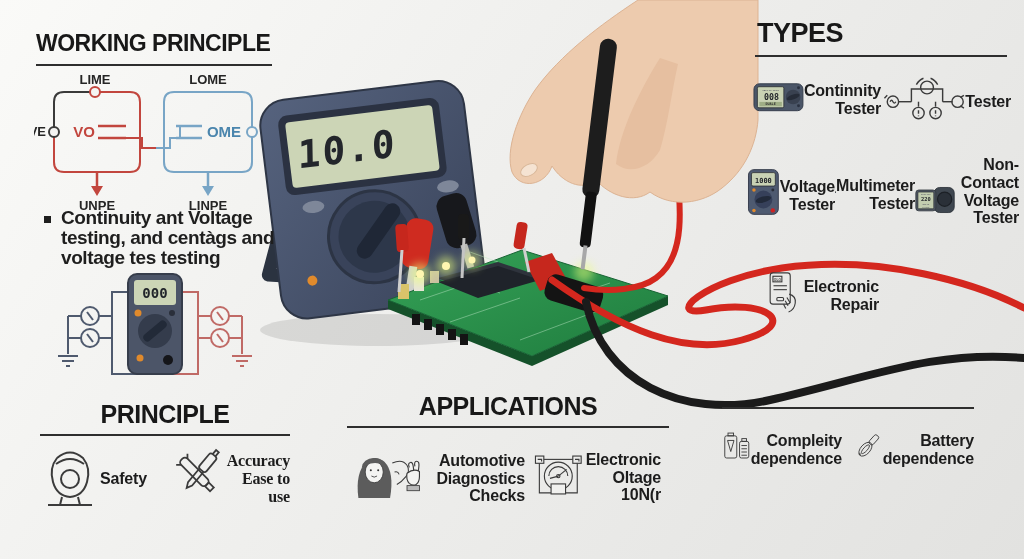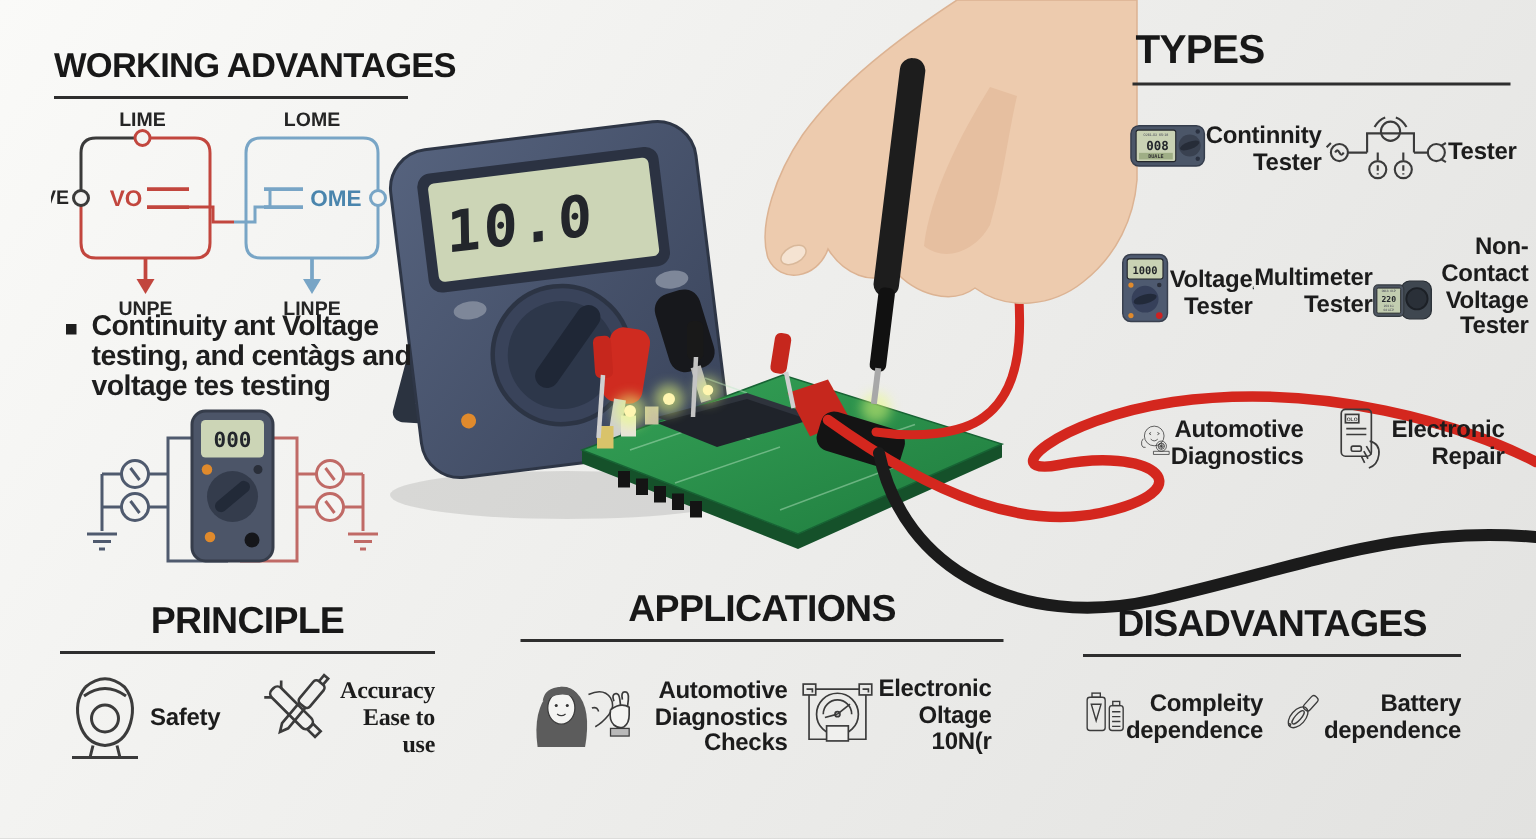--- a/index.html
+++ b/index.html
@@ -124,21 +124,21 @@
     </g>
 
     <g transform="rotate(7 595 160)">
       <rect x="586" y="38" width="17" height="160" rx="8" fill="#1d1d1d"></rect>
       <rect x="590" y="192" width="11" height="56" rx="4" fill="#111"></rect>
       <rect x="594" y="246" width="4" height="24" fill="#a8a8a8"></rect>
     </g>
   </svg>
 
   <div class="abs" style="left:36px;top:30px;width:238px;">
-    <div class="sec-title" style="font-size:23px;">WORKING ADVANTAGES</div>
+    <div class="sec-title" style="font-size:23px;">WORKING PRINCIPLE</div>
     <div class="rule" style="width:236px;margin-top:7px;"></div>
   </div>
 
   <svg class="abs" style="left:34px;top:74px;" width="238" height="138" viewBox="0 0 238 138">
 
     <path d="M 66,18 H 96 Q 106,18 106,28 V 88 Q 106,98 96,98 H 30 Q 20,98 20,88 V 58" fill="none" stroke="#c2463e" stroke-width="2"></path>
     <path d="M 20,58 V 28 Q 20,18 30,18 H 56" fill="none" stroke="#3a3a3a" stroke-width="2"></path>
     <circle cx="61" cy="18" r="5" fill="#f4f4f2" stroke="#c2463e" stroke-width="2"></circle>
     <circle cx="20" cy="58" r="5" fill="#f4f4f2" stroke="#3a3a3a" stroke-width="2"></circle>
     <g stroke="#c2463e" stroke-width="2.5">
@@ -317,39 +317,20 @@
           <circle cx="71" cy="31" r="17" fill="#2a3038" stroke="#1c2026" stroke-width="3"></circle>
         </svg>
         <div class="lbl" style="margin-top:5px;">
           <span>Non-Contact Voltage</span>
           <span class="l2">Tester</span>
         </div>
       </div>
     </div>
 
     <div class="row" style="margin:14px 14px 0 14px;">
-      <div class="item" style="width:110px;">
-        <svg width="82" height="80" viewBox="0 0 82 80">
-          <g stroke="#3b3b3b" stroke-width="2" fill="none">
-            <circle cx="40" cy="31" r="25"></circle>
-            <path d="M 27,25 l 5,-3 M 27,25 l 5,3"></path>
-              <path d="M 53,25 l -5,-3 M 53,25 l -5,3"></path>
-            <path d="M 31,39 q 9,9 18,0"></path>
-            <path d="M 12,38 q -6,6 -4,16 q 2,8 10,6"></path>
-            <circle cx="58" cy="57" r="13"></circle>
-              <circle cx="58" cy="57" r="8"></circle>
-            <path d="M 58,49 V 65 M 50,57 H 66 M 52.5,51.5 l 11,11 M 63.5,51.5 l -11,11"></path>
-            <path d="M 38,70 h 40 v 8 h -40 z"></path>
-          </g>
-        </svg>
-        <div class="lbl" style="margin-top:5px;">
-          <span>Automotive</span>
-          <span class="l2">Diagnostics</span>
-        </div>
-      </div>
       <div class="item" style="width:120px;">
         <svg width="80" height="80" viewBox="0 0 80 80">
           <g stroke="#3b3b3b" stroke-width="2" fill="none">
             <rect x="20" y="4" width="36" height="56" rx="5"></rect>
             <rect x="25" y="10" width="16" height="10"></rect>
             <line x1="26" y1="27" x2="50" y2="27"></line>
               <line x1="26" y1="34" x2="50" y2="34"></line>
             <rect x="32" y="48" width="12" height="6" rx="2"></rect>
             <path d="M 54,42 c 8,2 12,8 11,16 c -1,8 -6,14 -12,16"></path>
             <path d="M 50,48 l 6,10 M 47,54 l 5,9 M 44,60 l 4,8"></path>
@@ -451,21 +432,20 @@
         </svg>
         <div class="lbl" style="margin-top:5px;">
           <span>Electronic Oltage</span>
           <span class="l2">10N(r</span>
         </div>
       </div>
     </div>
   </div>
 
   <div class="abs" style="left:722px;top:402px;width:252px;">
-    <div class="sec-title" style="font-size:25px;text-align:center;">DISADVANTAGES</div>
     <div class="rule" style="width:252px;margin-top:5px;"></div>
     <div class="row" style="margin-top:7px;">
       <div class="item" style="width:120px;">
         <svg width="62" height="60" viewBox="0 0 62 60">
           <g stroke="#3b3b3b" stroke-width="2" fill="none">
             <rect x="6" y="8" width="26" height="48" rx="4"></rect>
             <rect x="13" y="2" width="12" height="6"></rect>
             <path d="M 12,18 L 19,42 L 26,18 Z"></path>
             <rect x="38" y="20" width="20" height="36" rx="4"></rect>
             <rect x="43" y="14" width="10" height="6"></rect>

